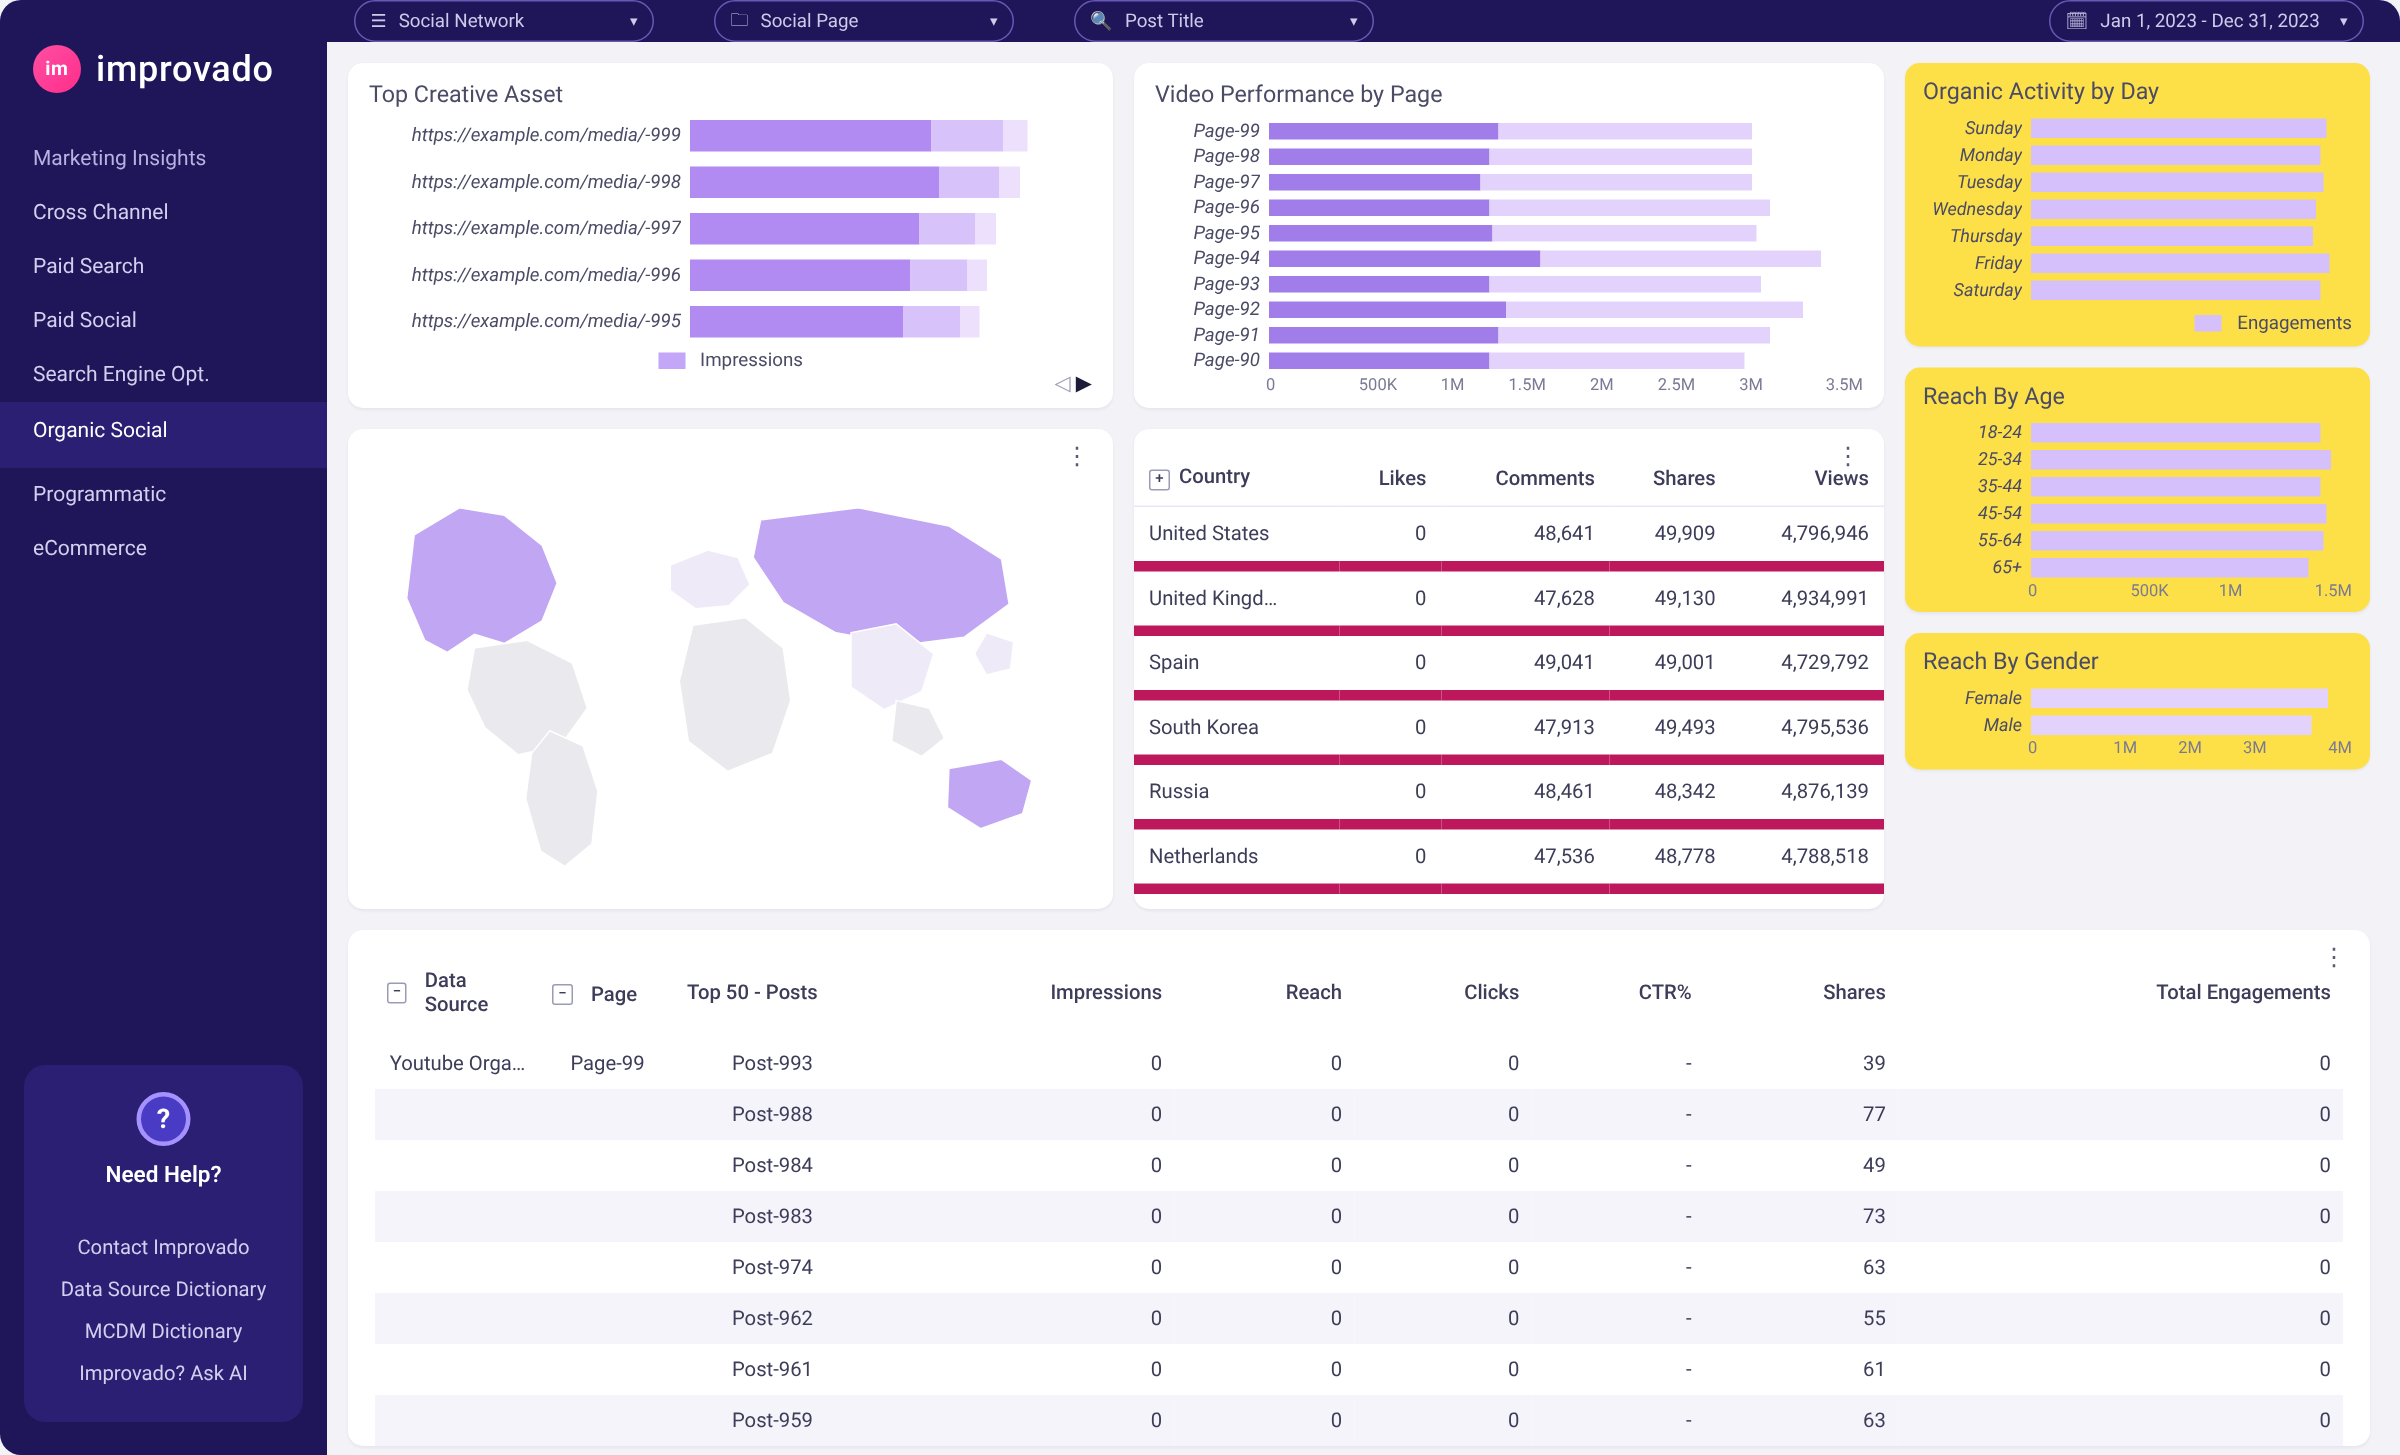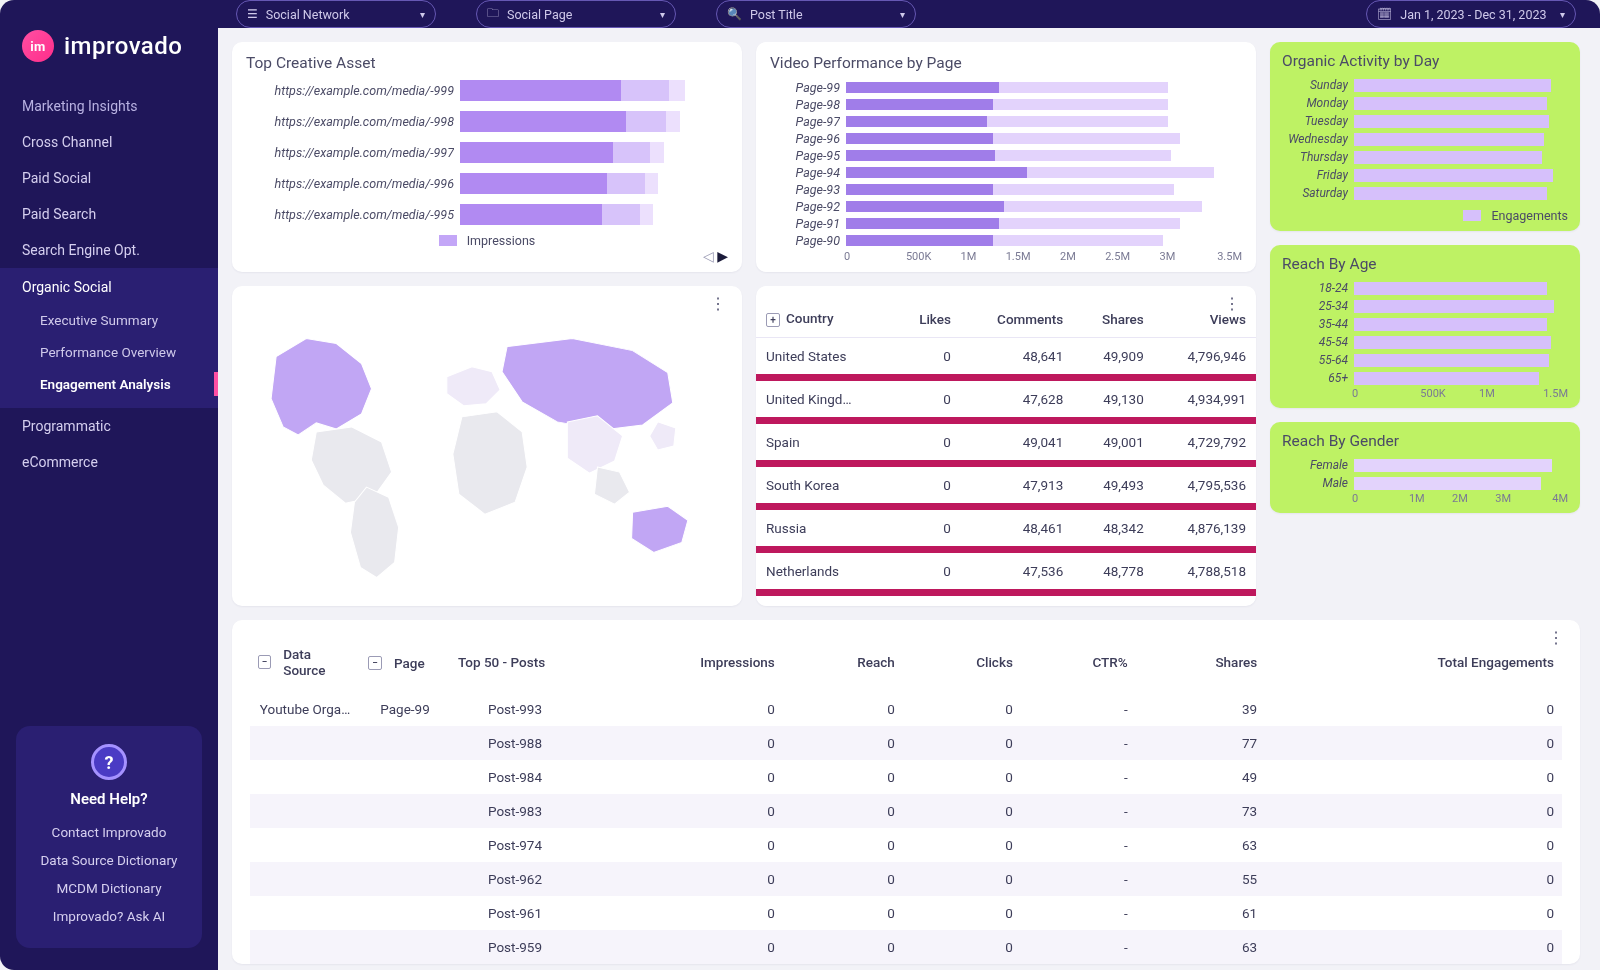--- a/index.html
+++ b/index.html
@@ -12,21 +12,21 @@
 .brand-badge { width: 32px; height: 32px; border-radius: 50%; background: linear-gradient(135deg,#ff4fa3,#ff2d8a); display: flex; align-items: center; justify-content: center; font-size: 13px; font-weight: 700; margin-right: 10px; color: #fff; }
 .section-label { font-size: 14px; color: #b8b1e1; padding: 8px 22px 10px; }
 .nav-item { padding: 10px 22px; font-size: 14px; color: #d5cfef; cursor: pointer; }
 .nav-group { background: #2a1f72; padding-bottom: 8px; }
 .nav-group .nav-item.parent { padding: 11px 22px 9px; color: #fff; }
 .nav-sub { padding: 8px 22px 8px 40px; font-size: 13.5px; color: #cfc9ea; cursor: pointer; position: relative; }
 .nav-sub.active { color: #fff; font-weight: 600; }
 .nav-sub.active::after { content:""; position:absolute; right:0; top:4px; bottom:4px; width:4px; background:#ff4fa3; }
 .help-panel { margin: auto 16px 22px 16px; background: #2a1f72; border-radius: 14px; padding: 18px 14px; text-align: center; }
 .help-icon { width: 36px; height: 36px; border-radius: 50%; border: 3px solid #a592ff; background:#4a3bc4; color:#fff; display:flex; align-items:center; justify-content:center; margin:0 auto 10px; font-size:18px; font-weight:700; }
-.help-title { color:#fff; font-size:15px; font-weight:600; margin-bottom:10px; }
+.help-title { color:#fff; font-size:15px; font-weight:600; margin-bottom:26px; }
 .help-link { font-size:13.5px; color:#d5cfef; padding:6px 0; cursor:pointer; }
 
 
 .main { flex:1; display:flex; flex-direction:column; }
 .topbar { height:50px; background:#1f1659; display:flex; align-items:center; gap:40px; padding:0 24px 0 18px; }
 .pill { flex: none; width: 200px; height:28px; border:1px solid #6658b4; border-radius:14px; display:flex; align-items:center; padding:0 10px; color:#cfc9ea; font-size:12.5px; gap:8px; cursor:pointer; position:relative; }
 .pill .chev { margin-left:auto; font-size:10px; }
 .pill.date { width:210px; margin-left:auto; }
 .pill .glyph { font-size:12px; }
 
@@ -81,21 +81,21 @@
 #c-posts { padding:16px 18px 0; }
 .ptable { width:100%; border-collapse:collapse; font-size:13.5px; }
 .ptable th { text-align:right; font-weight:500; color:#3d3d59; padding:10px 8px 14px; }
 .ptable th.l { text-align:left; }
 .ptable td { text-align:right; padding:9px 8px; color:#3d3d59; }
 .ptable tbody tr:nth-child(even) td { background:#f6f4fb; }
 .ptable td.l { text-align:center; }
 .hdr-ctl { display:inline-flex; align-items:center; gap:6px; }
 
 
-.mini-card { background:#bef264; border-radius:10px; box-shadow:0 1px 2px rgba(40,30,90,.06); padding:10px 12px 8px; }
+.mini-card { background:#fde047; border-radius:10px; box-shadow:0 1px 2px rgba(40,30,90,.06); padding:10px 12px 8px; }
 .mini-card .hbar-row { font-size:12px; }
 .mini-card .hbar-label { width:66px; }
 .mini-card .hbars { gap:4px; }
 .mini-card .hbar-track { height:13px; }
 .mini-card .axis { padding-left:70px; }
 
 #c-top-creative .hbar-label { width:208px; }
 #c-top-creative .hbar-track { height:21px; }
 #c-top-creative .hbars { gap:10px; margin-top:6px; }
 
@@ -108,31 +108,26 @@
 <body>
 
 <aside class="sidebar">
   <div class="brand">
     <span class="brand-badge">im</span>
     <span>improvado</span>
   </div>
   <div class="section-label">Marketing Insights</div>
   <div id="nav-top">
       <div class="nav-item">Cross Channel</div>
+      <div class="nav-item">Paid Search</div>
       <div class="nav-item">Paid Social</div>
-      <div class="nav-item">Paid Search</div>
       <div class="nav-item">Search Engine Opt.</div>
     </div>
   <div class="nav-group">
     <div class="nav-item parent">Organic Social</div>
-    <div id="nav-sub">
-        <div class="nav-sub">Executive Summary</div>
-        <div class="nav-sub">Performance Overview</div>
-        <div class="nav-sub active">Engagement Analysis</div>
-      </div>
   </div>
   <div id="nav-after">
       <div class="nav-item">Programmatic</div>
       <div class="nav-item">eCommerce</div>
     </div>
 
   <div class="help-panel">
     <div class="help-icon">?</div>
     <div class="help-title">Need Help?</div>
     <div id="help-links">

